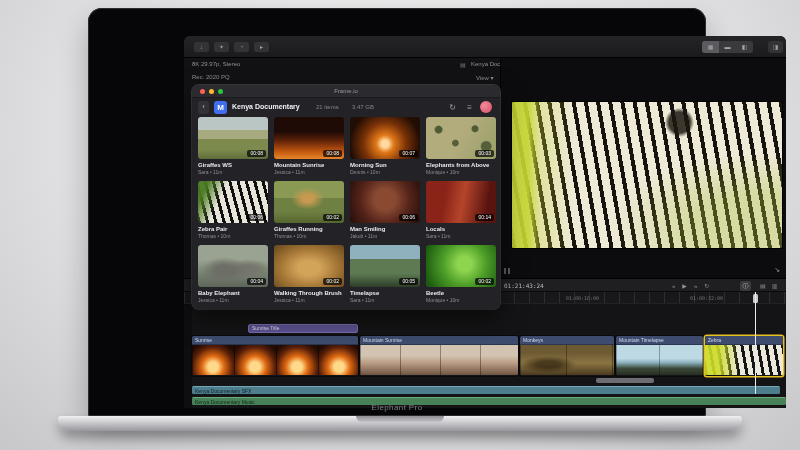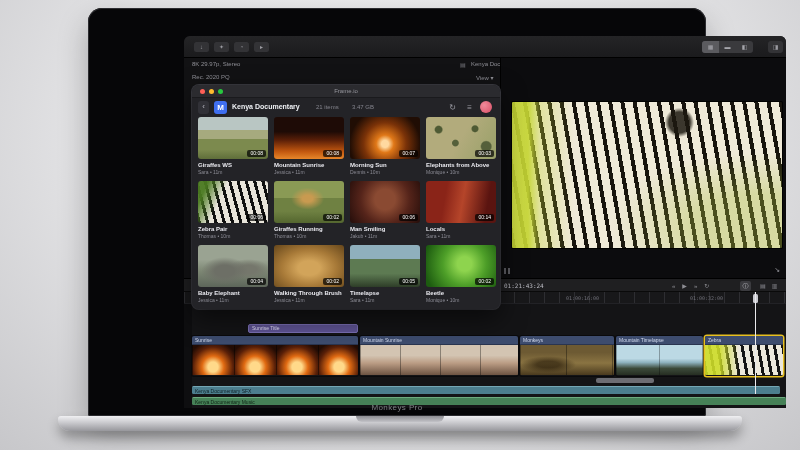--- a/index.html
+++ b/index.html
@@ -347,17 +347,17 @@
             <div class="cname">Beetle</div>
             <div class="cmeta">Monique • 10m</div>
           </div>
 
         </div>
       </div>
 
     </div>
 
   </div>
-  <div class="bezel-label">Monkeys Pro</div>
+  <div class="bezel-label">Elephant Pro</div>
   <div class="base">
     <div class="base-notch"></div>
   </div>
 </div>
 
 </body></html>

